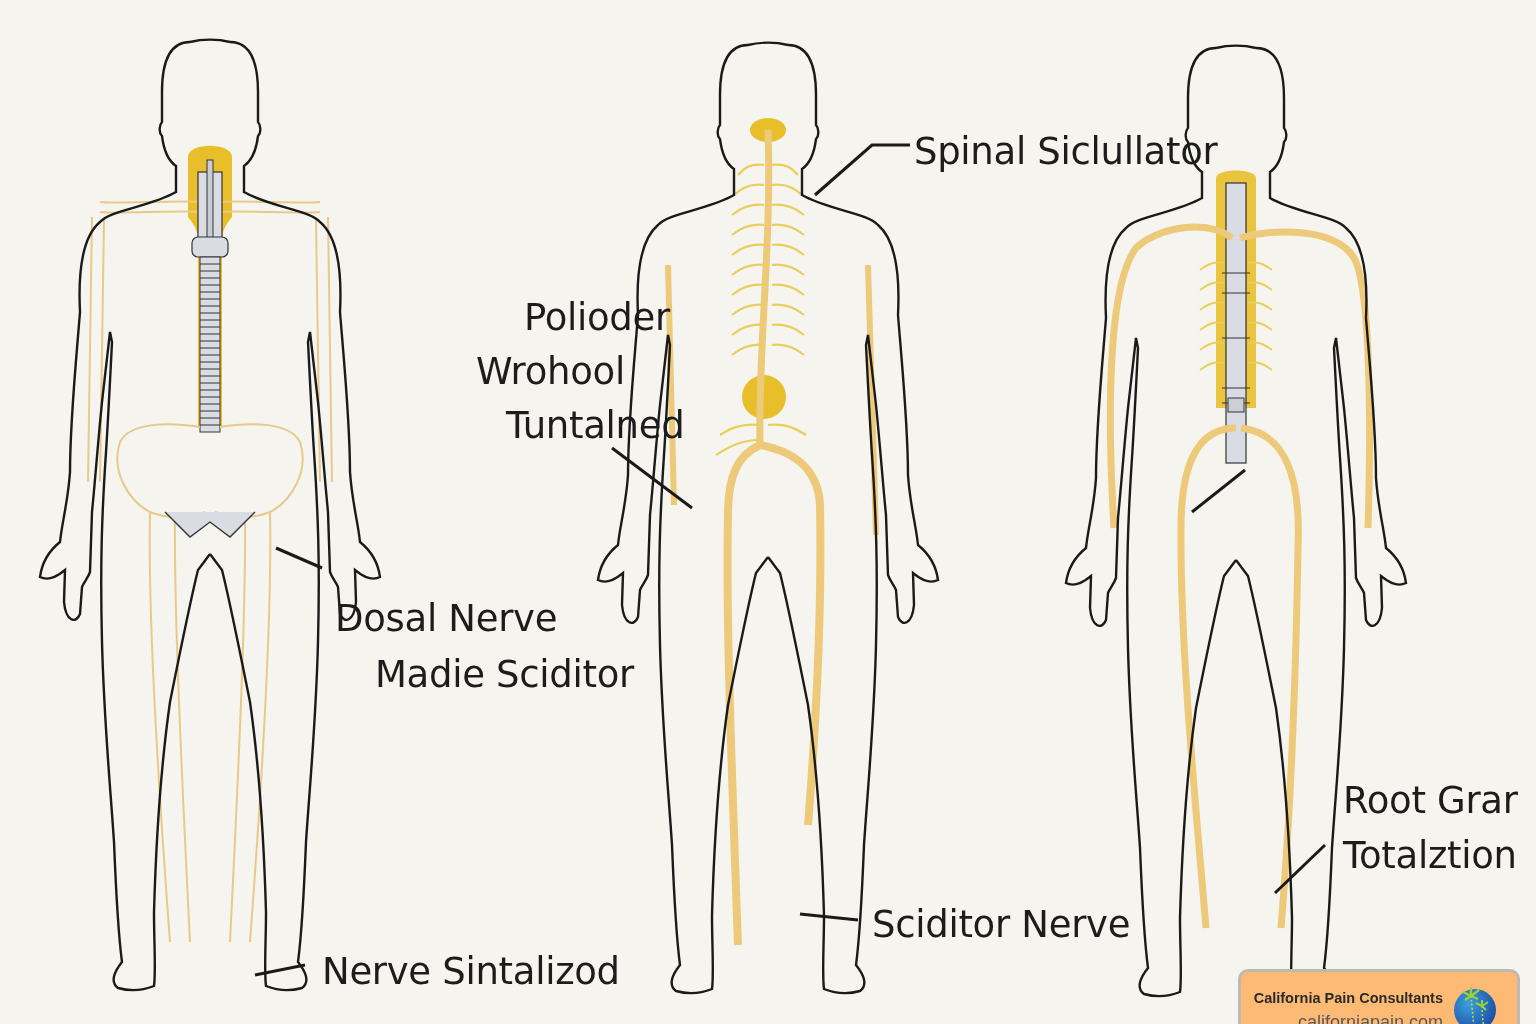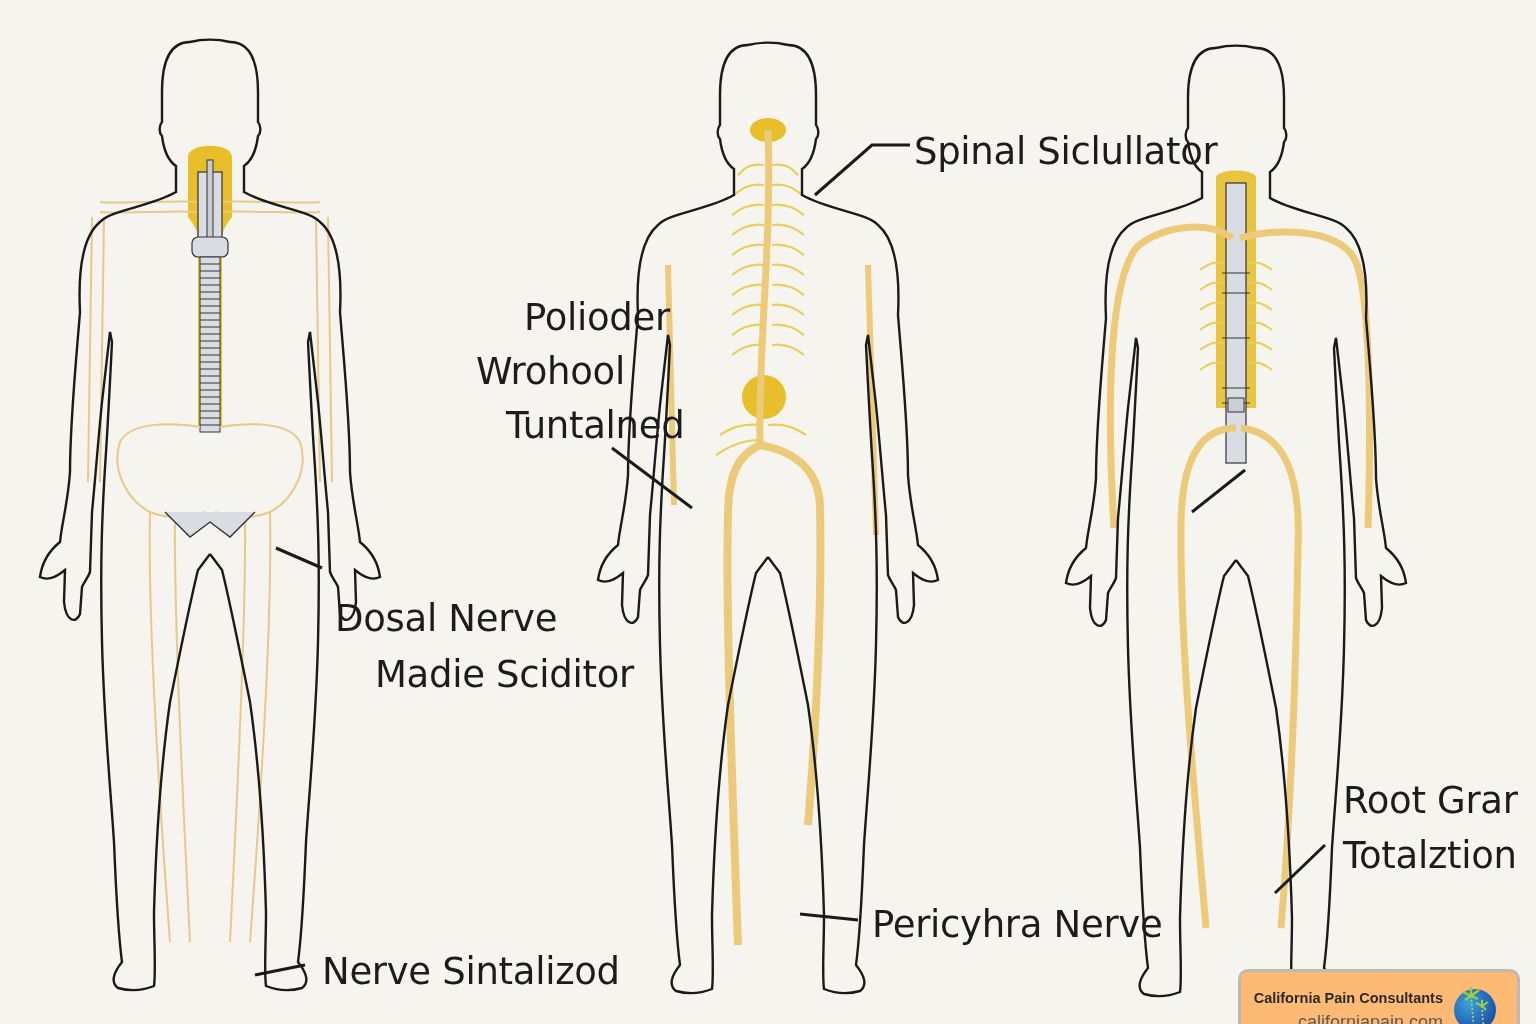--- a/index.html
+++ b/index.html
@@ -101,21 +101,21 @@
   </g>
 </svg>
 
 <div class="label" style="left:914px;top:133px;">Spinal Siclullator</div>
 <div class="label" style="left:478px;top:299px;margin-left:46px;">Polioder</div>
 <div class="label" style="left:476px;top:353px;">Wrohool</div>
 <div class="label" style="left:462px;top:407px;margin-left:44px;">Tuntalned</div>
 <div class="label" style="left:335px;top:600px;">Dosal Nerve</div>
 <div class="label" style="left:335px;top:656px;margin-left:40px;">Madie Sciditor</div>
 <div class="label" style="left:322px;top:953px;">Nerve Sintalizod</div>
-<div class="label" style="left:872px;top:906px;">Pericyhra Nerve</div>
+<div class="label" style="left:872px;top:906px;">Sciditor Nerve</div>
 <div class="label" style="left:1343px;top:782px;">Root Grar</div>
 <div class="label" style="left:1343px;top:837px;">Totalztion</div>
 
 <div class="badge">
   <div class="badge-name">California Pain Consultants</div>
   <div class="badge-url">californiapain.com</div>
   <svg class="badge-logo" viewBox="0 0 48 48">
     <defs>
       <radialGradient id="gl" cx="35%" cy="35%" r="70%">
         <stop offset="0" stop-color="#3aa0de"></stop>

